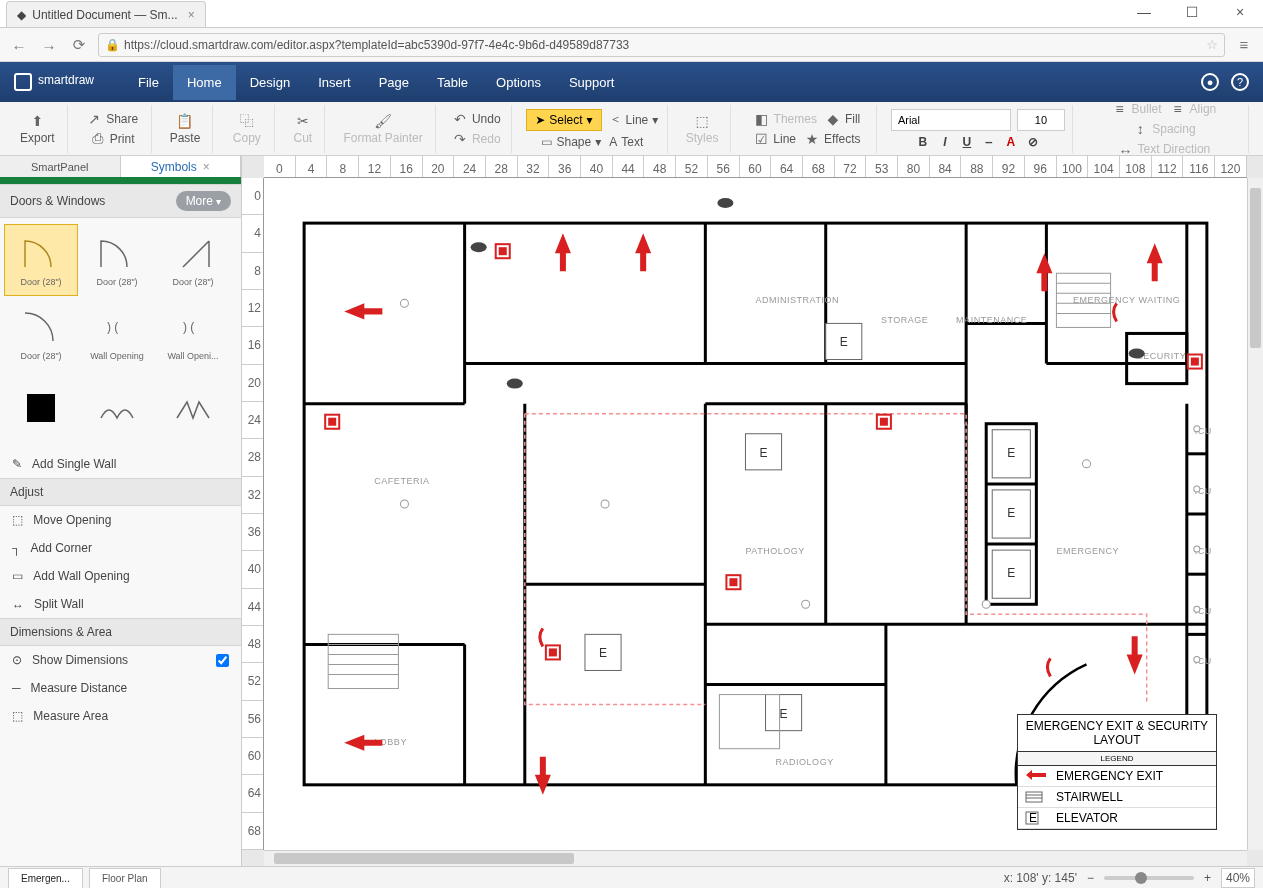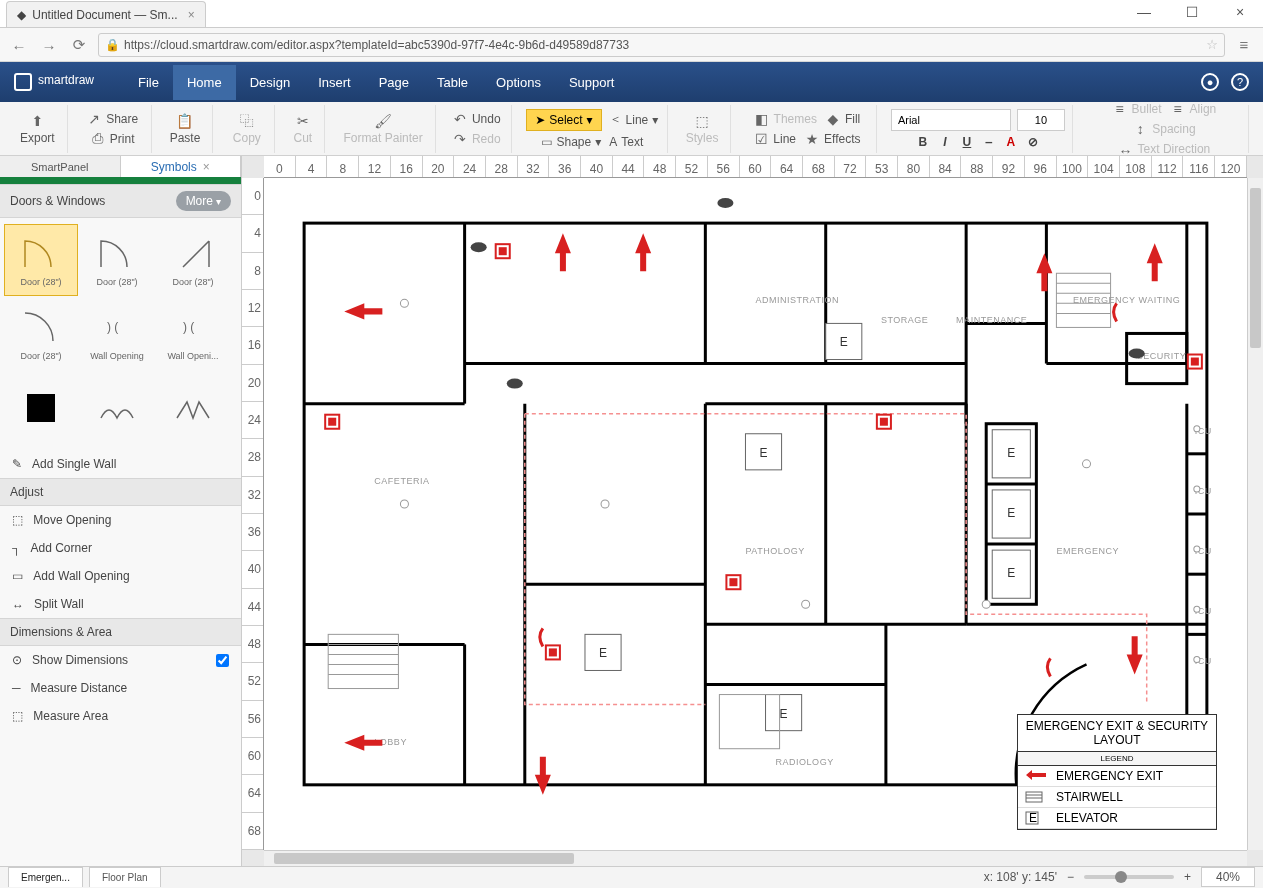--- a/index.html
+++ b/index.html
@@ -60,21 +60,21 @@
 .vthumb{position:absolute;left:2px;right:2px;top:10px;height:160px;background:#c8c8c8;border-radius:2px}
 .hthumb{position:absolute;top:2px;bottom:2px;left:10px;width:300px;background:#c8c8c8;border-radius:2px}
 .plan svg{width:100%;height:100%}
 .legend{position:absolute;right:30px;bottom:20px;width:200px;border:1px solid #333;background:#fff;font-size:9px;text-align:center}
 .legend-title{border-bottom:1px solid #333;padding:4px;font-weight:400}
 .legend-sub{border-bottom:1px solid #333;padding:2px;font-size:8px;background:#f5f5f5}
 .legend-row{display:flex;align-items:center;padding:3px 6px;gap:8px;border-bottom:1px solid #ddd}
 .legend-ic{width:24px;height:14px;display:flex;align-items:center;justify-content:center}
 .red-arr{fill:#d82020}
 .room-lbl{font-size:9px;fill:#999;font-weight:400;letter-spacing:0.5px}
-.statusbar{height:22px;background:#f4f4f4;border-top:1px solid #ccc;display:flex;align-items:flex-start;padding:0 8px;gap:6px;font-size:11px;color:#555}
+.statusbar{height:22px;background:#f4f4f4;border-top:1px solid #ccc;display:flex;align-items:center;padding:0 8px;gap:6px;font-size:11px;color:#555}
 .sb-tab{padding:4px 12px;background:#fff;border:1px solid #ccc;border-bottom:none;font-size:10px;color:#555}
 .sb-tab.active{color:#222;font-weight:500}
 .sb-right{margin-left:auto;display:flex;align-items:center;gap:10px}
 .zoom-slider{width:90px;height:4px;background:#ccc;position:relative;border-radius:2px}
 .zoom-thumb{position:absolute;left:35%;top:-4px;width:12px;height:12px;background:#888;border-radius:50%}
 </style>
 </head>
 <body>
 
 <div class="titlebar">
@@ -626,15 +626,15 @@
 <div class="statusbar">
   <div class="sb-tab active">Emergen...</div>
   <div class="sb-tab">Floor Plan</div>
   <div class="sb-right">
     <span>x: 108'   y: 145'</span>
     <span>−</span>
     <div class="zoom-slider">
         <div class="zoom-thumb"></div>
       </div>
     <span>+</span>
-    <span style="border:1px solid #ccc;padding:2px 14px;background:#fff">40%</span>
+    <span style="border:1px solid #ccc;padding:2px 4px;background:#fff">40%</span>
   </div>
 </div>
 
 </body></html>

